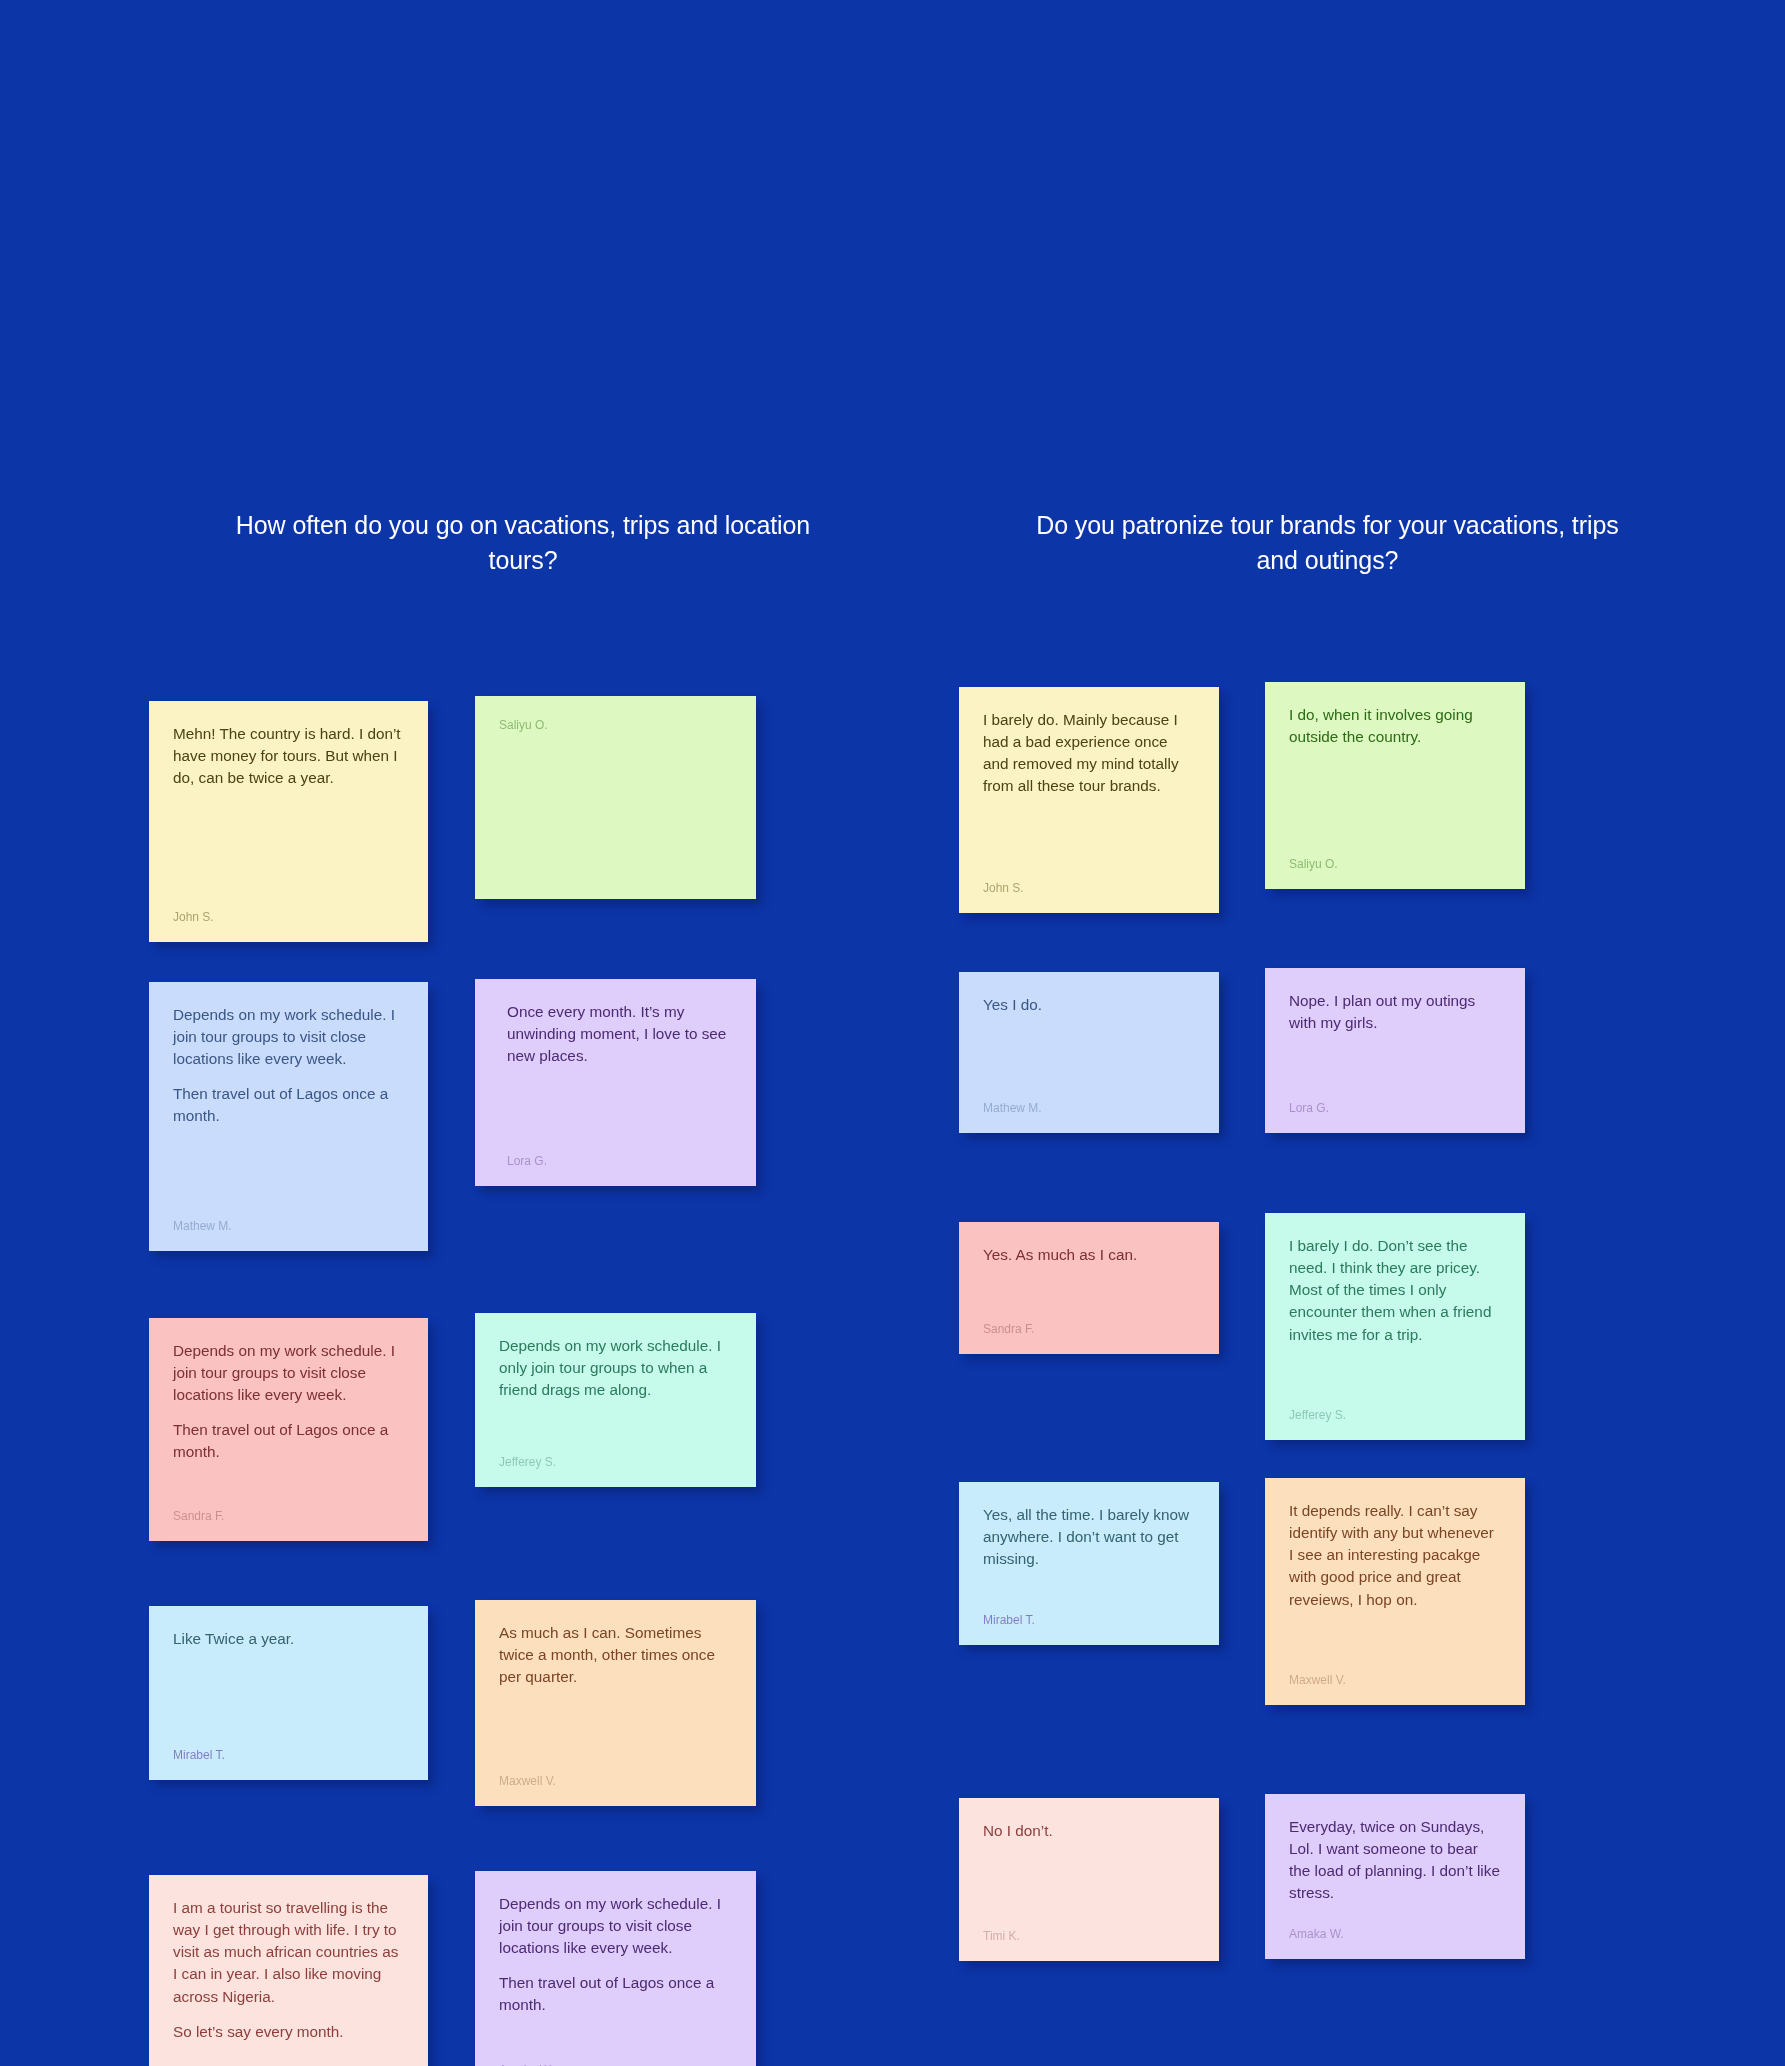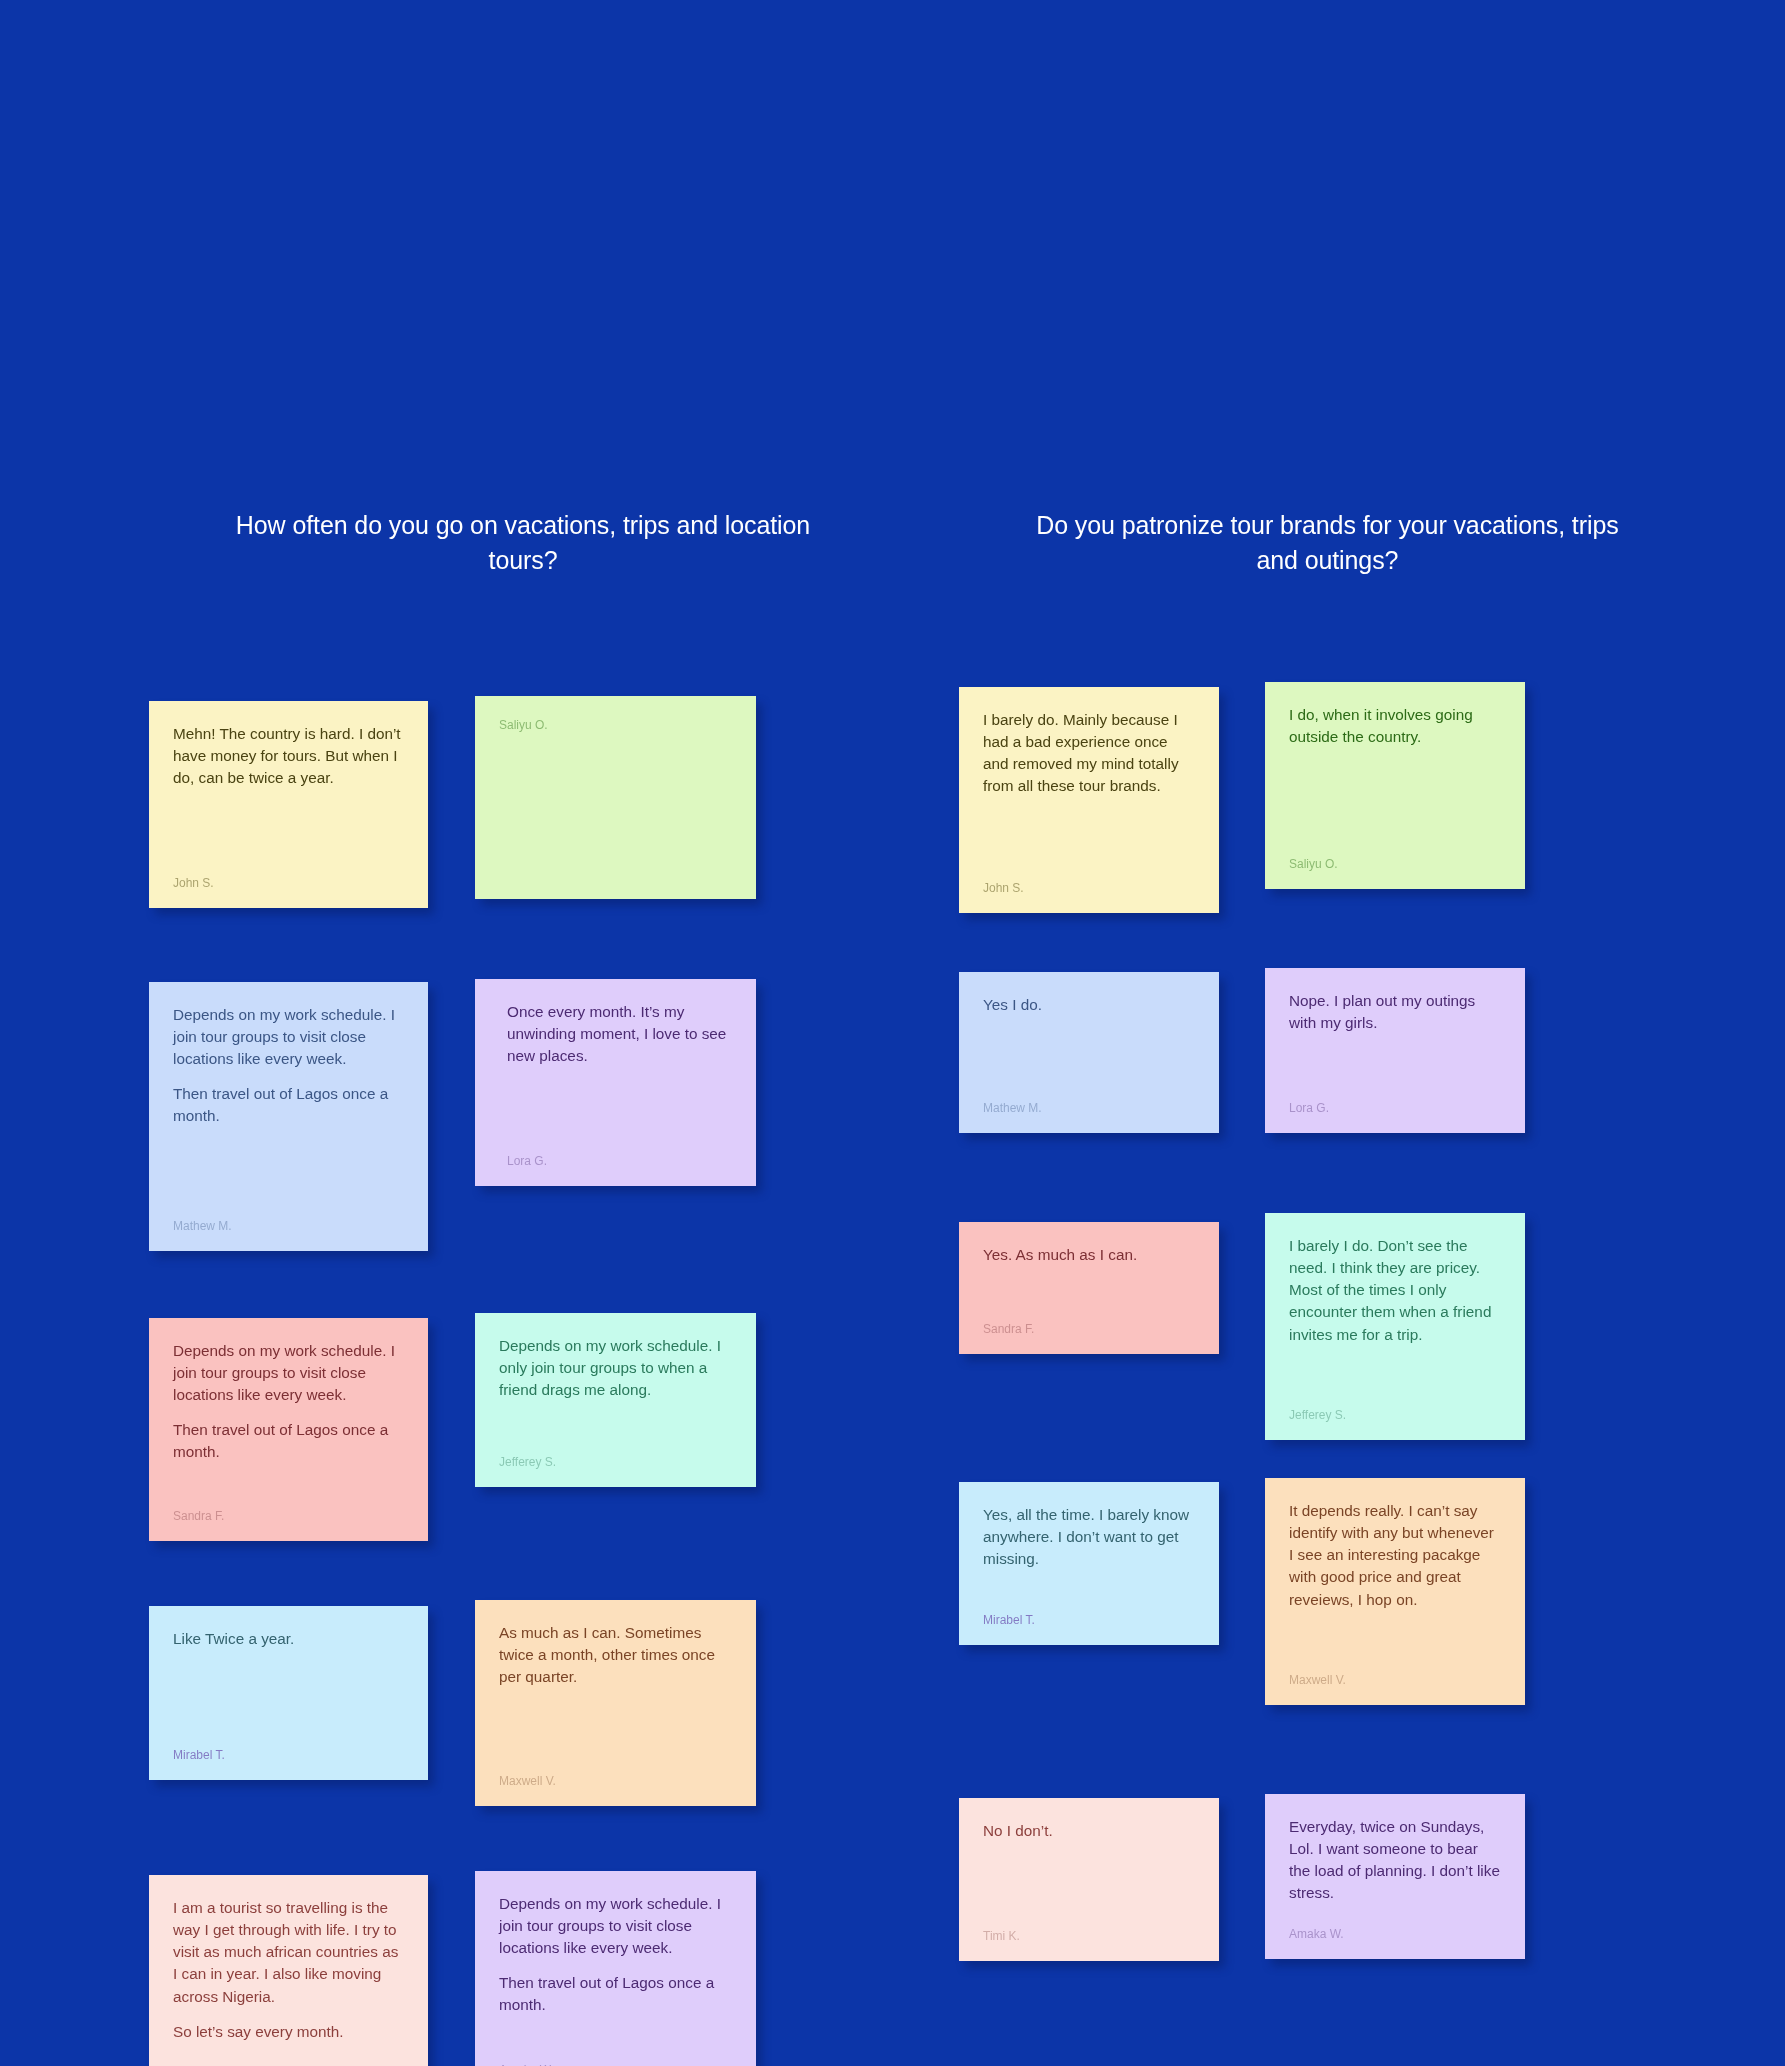--- a/index.html
+++ b/index.html
@@ -98,21 +98,21 @@
 </style>
 </head>
 <body>
 
 <div class="board">
 
 
   <div class="column left">
     <div class="column-title">How often do you go on vacations, trips and location tours?</div>
     <div class="notes-area" id="notes-left">
-        <div class="note c-yellow" style="left: 0px; top: 124px; width: 279px; height: 207px;">
+        <div class="note c-yellow" style="left: 0px; top: 124px; width: 279px; height: 241px;">
           <div class="note-body">
             <p>Mehn! The country is hard. I don’t have money for tours.  But when I do, can be twice a year.</p>
           </div>
           <div class="note-author">John S.</div>
         </div>
         <div class="note c-green" style="left: 326px; top: 119px; width: 281px; height: 203px;">
           <div class="note-author">Saliyu O.</div>
         </div>
         <div class="note c-blue" style="left: 0px; top: 405px; width: 279px; height: 269px;">
           <div class="note-body">

